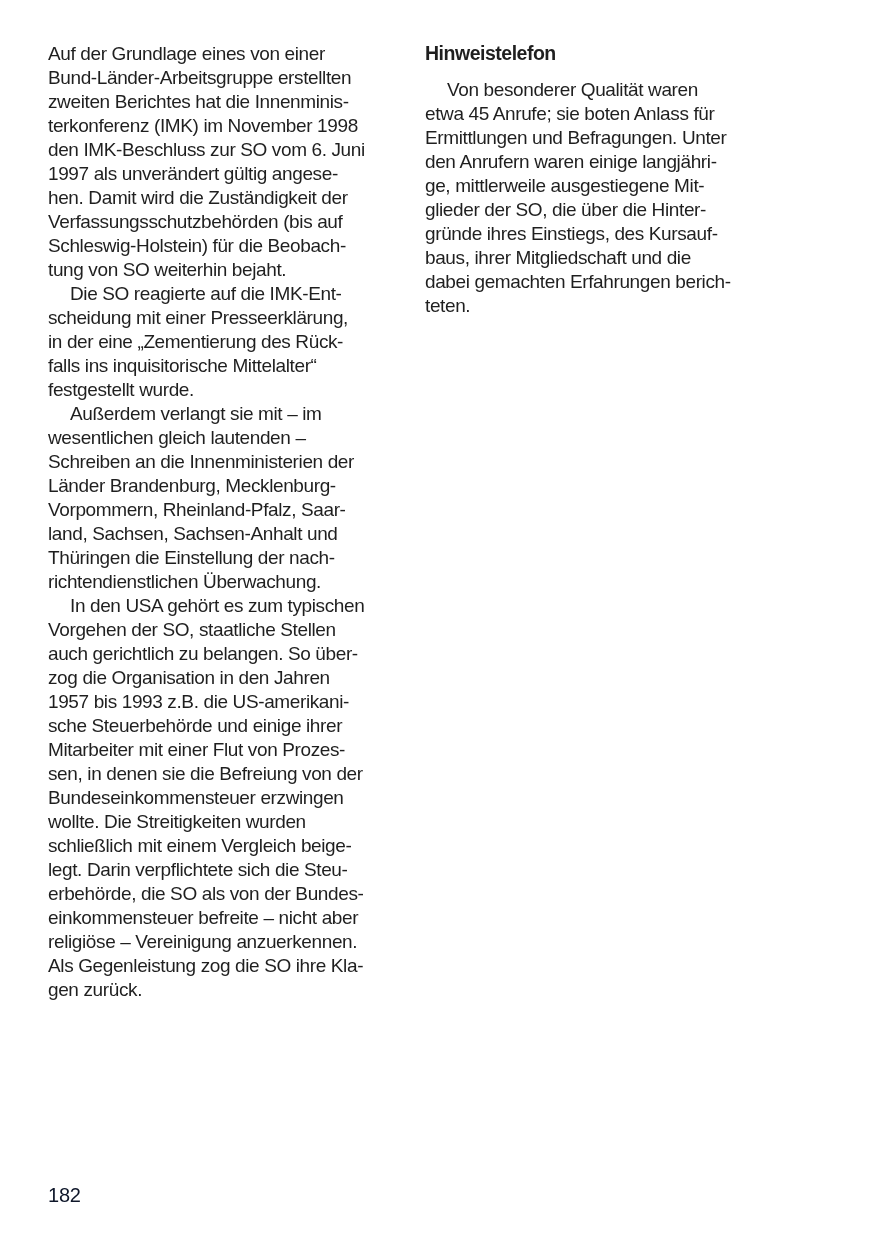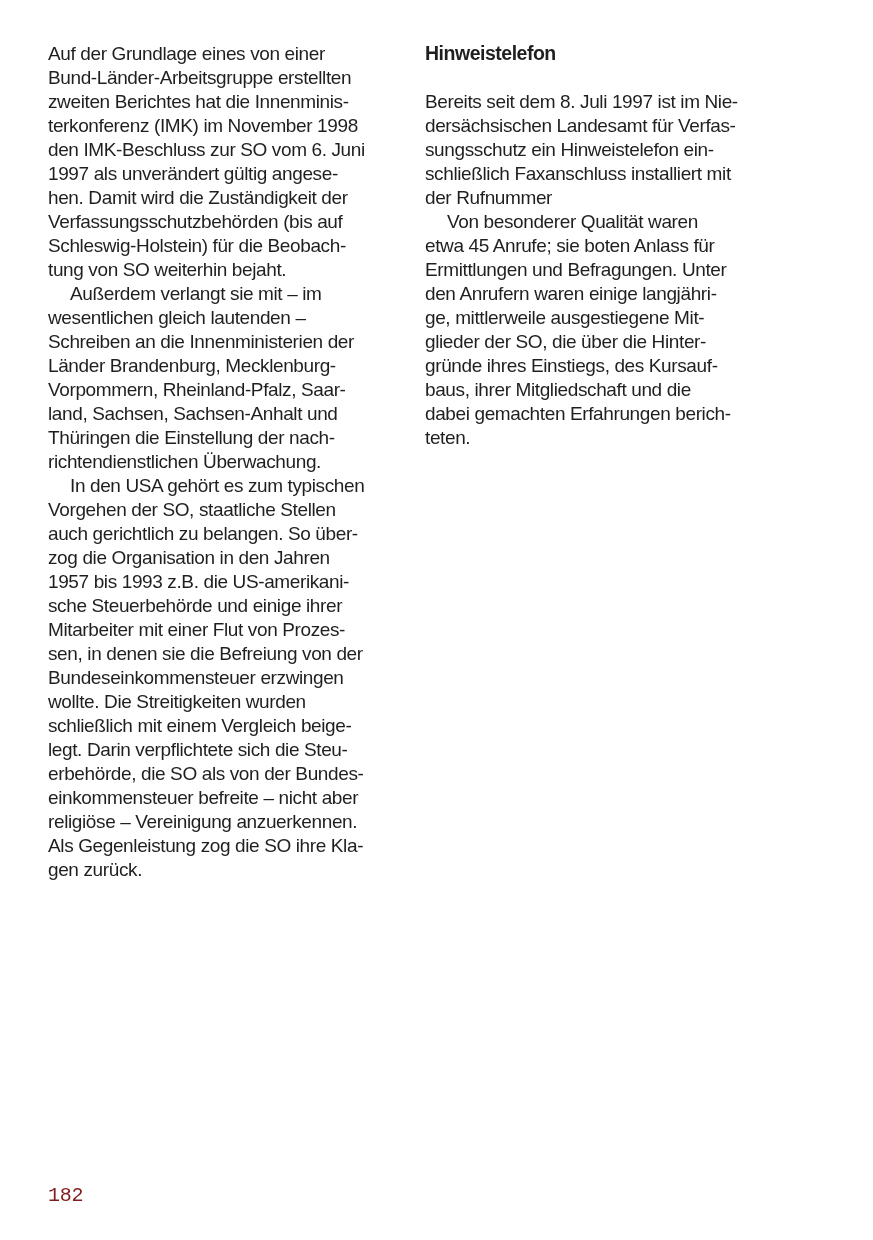--- a/index.html
+++ b/index.html
@@ -27,56 +27,60 @@
   .column-left  { left: 48px;  width: 380px; }
   .column-right { left: 425px; width: 378px; }
   .heading {
     font-size: 19.5px;
     font-weight: 700;
     line-height: 23px;
     letter-spacing: -0.025em;
     margin: 0 0 20px 0;
     white-space: pre;
   }
-  .column-right .heading { margin-bottom: 25px; }
+  .column-right .heading { margin-bottom: 13px; }
   p.para {
     font-size: 19px;
     line-height: 24px;
     letter-spacing: -0.02em;
     margin: 0;
     white-space: pre;
   }
   p.para.indent { text-indent: 22px; }
   .page-number {
     position: absolute;
     left: 48px;
     top: 1184px;
     font-size: 20px;
     letter-spacing: -0.01em;
-    color: #7f1d1d;
-    font-family: Liberation Mono, monospace;
+    color: #0f172a;
   }
 </style>
 </head>
 <body>
 
 <div class="page">
 
   <section class="column column-left">
     <div class="paragraphs">
         <p class="para">Auf der Grundlage eines von einer
 Bund-Länder-Arbeitsgruppe erstellten
 zweiten Berichtes hat die Innenminis-
 terkonferenz (IMK) im November 1998
 den IMK-Beschluss zur SO vom 6. Juni
 1997 als unverändert gültig angese-
 hen. Damit wird die Zuständigkeit der
 Verfassungsschutzbehörden (bis auf
 Schleswig-Holstein) für die Beobach-
 tung von SO weiterhin bejaht.</p>
+        <p class="para indent">Die SO reagierte auf die IMK-Ent-
+scheidung mit einer Presseerklärung,
+in der eine „Zementierung des Rück-
+falls ins inquisitorische Mittelalter“
+festgestellt wurde.</p>
         <p class="para indent">Außerdem verlangt sie mit – im
 wesentlichen gleich lautenden –
 Schreiben an die Innenministerien der
 Länder Brandenburg, Mecklenburg-
 Vorpommern, Rheinland-Pfalz, Saar-
 land, Sachsen, Sachsen-Anhalt und
 Thüringen die Einstellung der nach-
 richtendienstlichen Überwachung.</p>
         <p class="para indent">In den USA gehört es zum typischen
 Vorgehen der SO, staatliche Stellen
@@ -94,25 +98,20 @@
 einkommensteuer befreite – nicht aber
 religiöse – Vereinigung anzuerkennen.
 Als Gegenleistung zog die SO ihre Kla-
 gen zurück.</p>
       </div>
   </section>
 
   <section class="column column-right">
     <h2 class="heading">Hinweistelefon</h2>
     <div class="paragraphs">
-        <p class="para">Bereits seit dem 8. Juli 1997 ist im Nie-
-dersächsischen Landesamt für Verfas-
-sungsschutz ein Hinweistelefon ein-
-schließlich Faxanschluss installiert mit
-der Rufnummer</p>
         <p class="para indent">Von besonderer Qualität waren
 etwa 45 Anrufe; sie boten Anlass für
 Ermittlungen und Befragungen. Unter
 den Anrufern waren einige langjähri-
 ge, mittlerweile ausgestiegene Mit-
 glieder der SO, die über die Hinter-
 gründe ihres Einstiegs, des Kursauf-
 baus, ihrer Mitgliedschaft und die
 dabei gemachten Erfahrungen berich-
 teten.</p>

